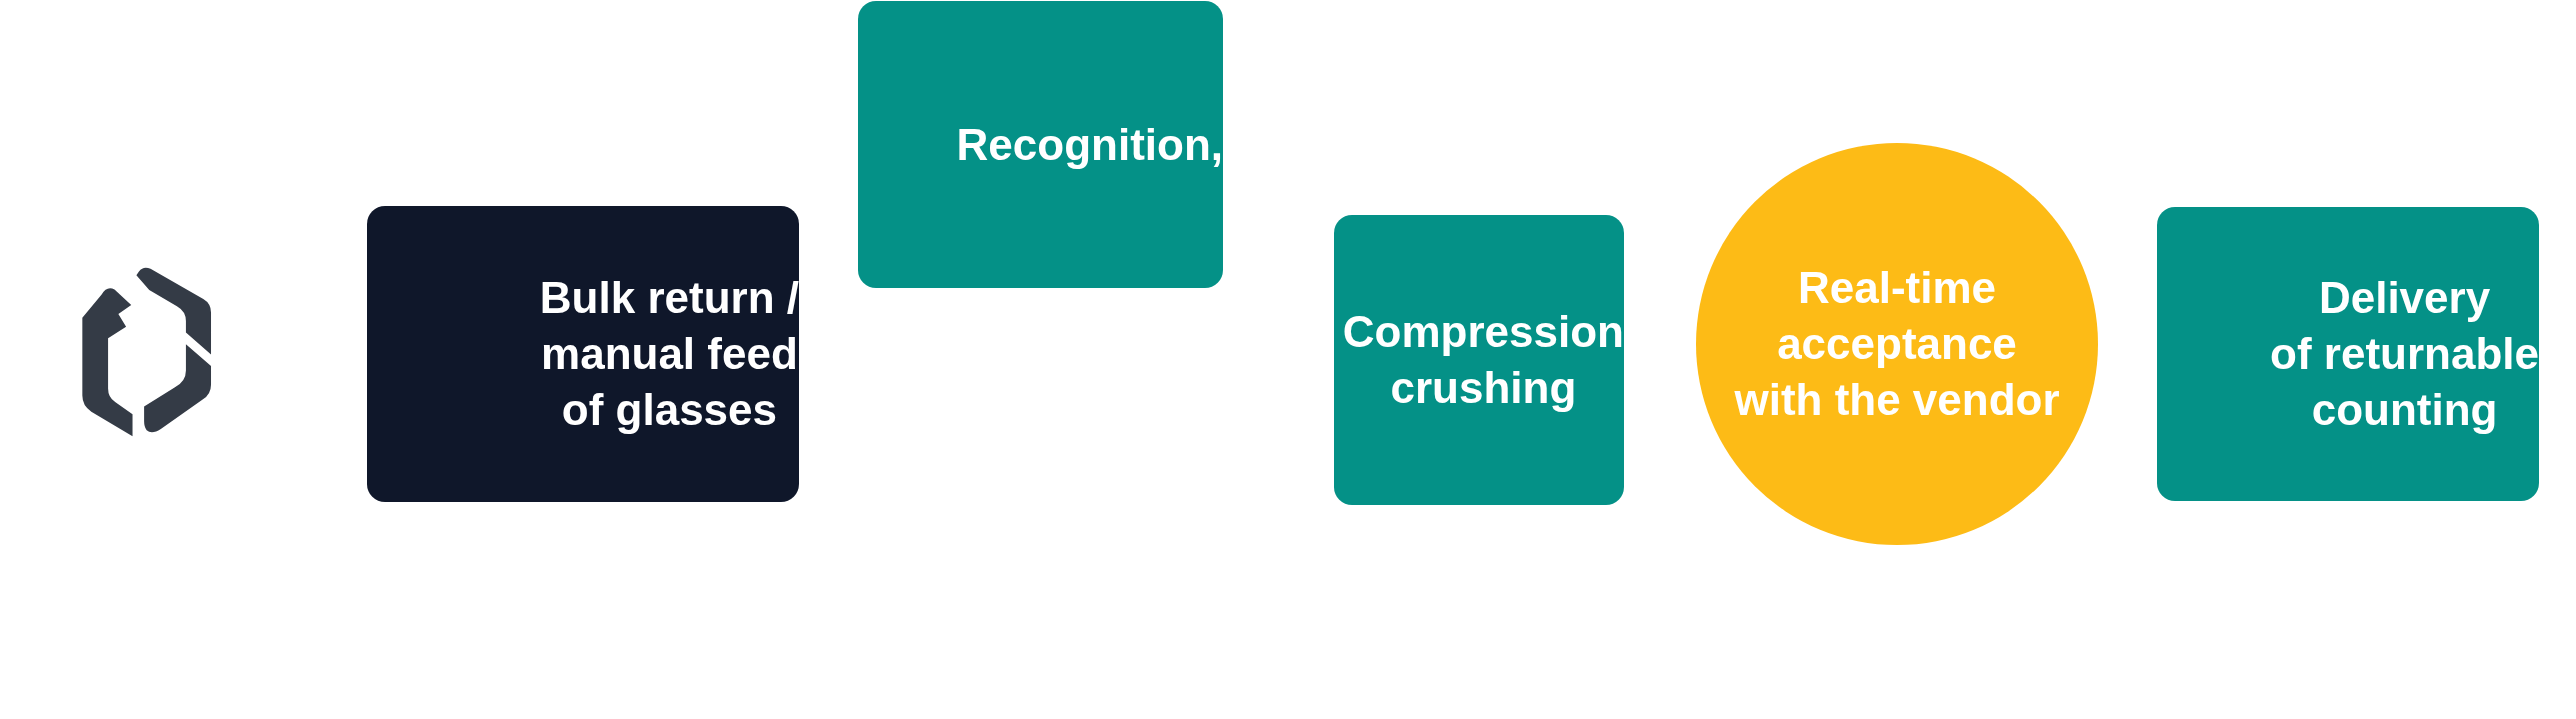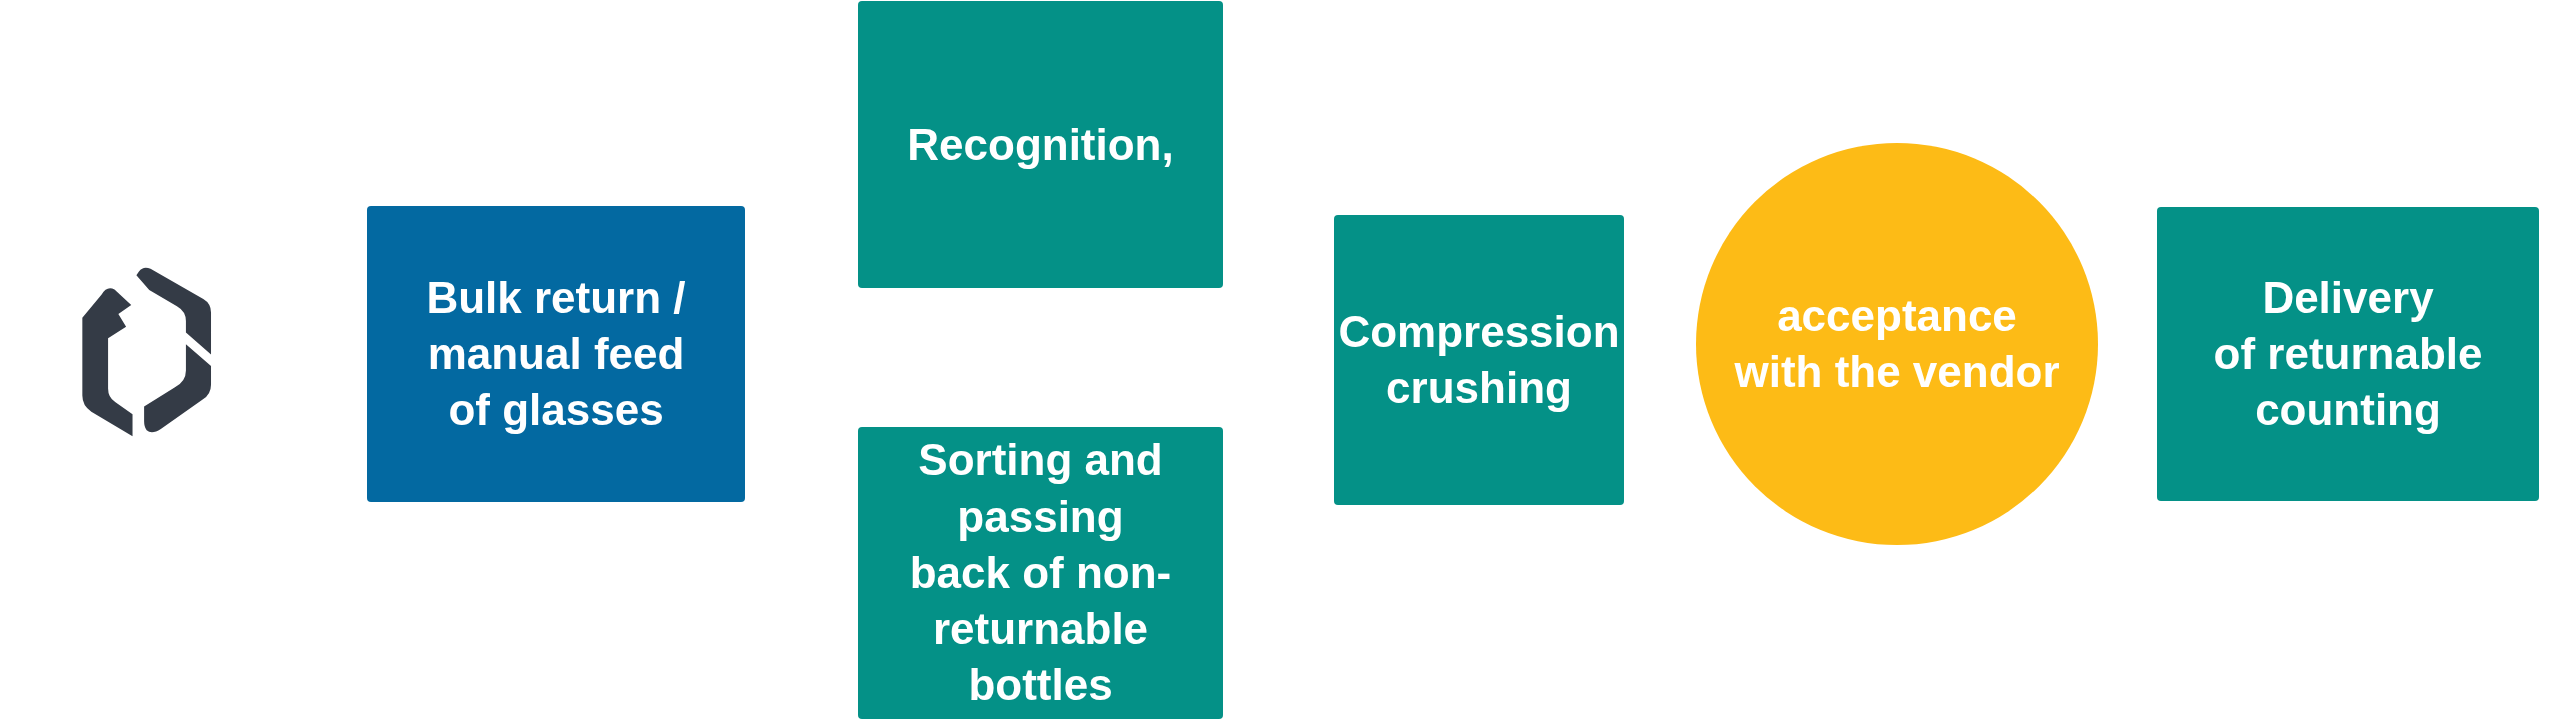--- a/index.html
+++ b/index.html
@@ -14,72 +14,64 @@
   .node {
     position: absolute;
     display: flex;
     align-items: center;
     justify-content: center;
     text-align: center;
     font-weight: 700;
     font-size: 44px;
     line-height: 1.28;
   }
-  .rect   { border-radius: 4px; }
+  .rect   { border-radius: 18px; justify-content: flex-end; }
   .circle { border-radius: 50%; }
   .label .ln { display: block; white-space: nowrap; }
   .logo { position: absolute; left: 81px; top: 265px; width: 132px; height: 175px; }
 </style>
 </head>
 <body>
 
 <div class="canvas">
 
   <svg class="logo" viewBox="0 0 205 272" aria-hidden="true">
 
     <path d="M 86 16 L 90 10 Q 97 1 108 6 L 190 53 Q 202 60 202 74 L 202 139 L 163 105 L 163 87 Q 163 72 149 64 L 106 39 Z" style="fill: rgb(52, 59, 70);"></path>
 
     <path d="M 202 157 L 202 186 Q 202 201 189 209 L 124 255 Q 110 264 102 257 Q 98 252 98 243 L 98 220 L 146 190 Q 163 181 163 164 L 163 123 Z" style="fill: rgb(52, 59, 70);"></path>
 
     <path d="M 32 46 Q 40 32 52 38 L 78 62 L 58 76 L 70 96 L 42 114 L 42 192 Q 42 206 53 213 L 80 232 L 80 266 L 16 228 Q 2 219 2 203 L 2 82 Z" style="fill: rgb(52, 59, 70);"></path>
   </svg>
 
-  <div class="node rect" style="left: 367px; top: 206px; width: 378px; height: 296px; background-color: #0369a1; color: rgb(255, 255, 255);">
+  <div class="node rect" style="left: 367px; top: 206px; width: 432px; height: 296px; background-color: #0f172a; color: rgb(255, 255, 255);">
     <div class="label">
       <span class="ln">Bulk return /</span>
       <span class="ln">manual feed</span>
       <span class="ln">of glasses</span>
     </div>
   </div>
 
   <div class="node rect" style="left: 858px; top: 1.3px; width: 365px; height: 287px; background-color: rgb(4, 145, 135); color: rgb(255, 255, 255);">
     <div class="label">
       <span class="ln">Recognition,</span>
     </div>
   </div>
 
-  <div class="node rect" style="left: 858px; top: 427px; width: 365px; height: 292px; background-color: rgb(4, 145, 135); color: rgb(255, 255, 255);">
-    <div class="label">
-      <span class="ln">Sorting and</span>
-      <span class="ln">passing</span>
-      <span class="ln">back of non-</span>
-      <span class="ln">returnable</span>
-      <span class="ln">bottles</span>
-    </div>
-  </div>
 
   <div class="node rect" style="left: 1334px; top: 207px; width: 290px; height: 290px; background-color: rgb(4, 145, 135); color: rgb(255, 255, 255); margin-top: 8px;">
     <div class="label">
       <span class="ln">Compression</span>
       <span class="ln">crushing</span>
     </div>
   </div>
 
   <div class="node circle" style="left: 1696px; top: 143px; width: 402px; height: 402px; background-color: rgb(253, 187, 22); color: rgb(255, 255, 255);">
     <div class="label">
+      <span class="ln">Real-time</span>
       <span class="ln">acceptance</span>
       <span class="ln">with the vendor</span>
     </div>
   </div>
 
   <div class="node rect" style="left: 2157px; top: 207px; width: 382px; height: 294px; background-color: rgb(4, 145, 135); color: rgb(255, 255, 255);">
     <div class="label">
       <span class="ln">Delivery</span>
       <span class="ln">of returnable</span>
       <span class="ln">counting</span>

